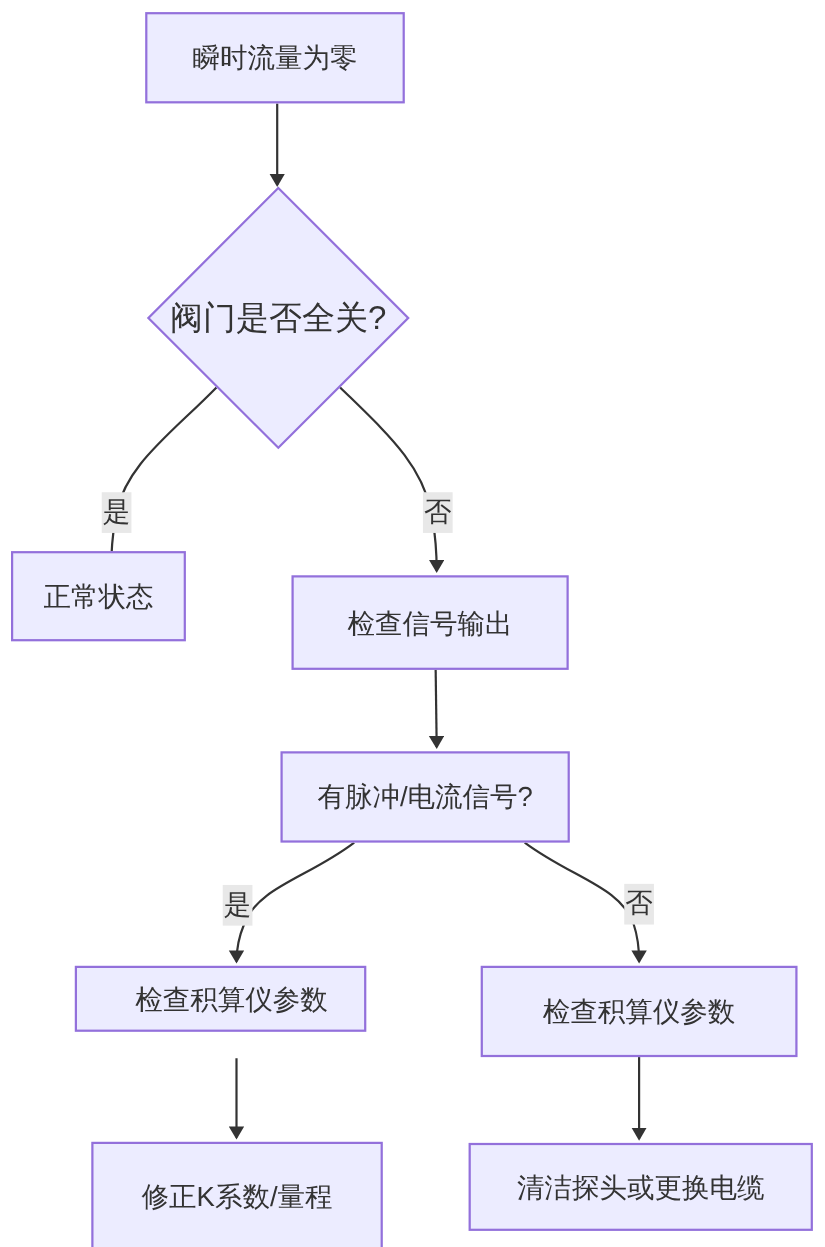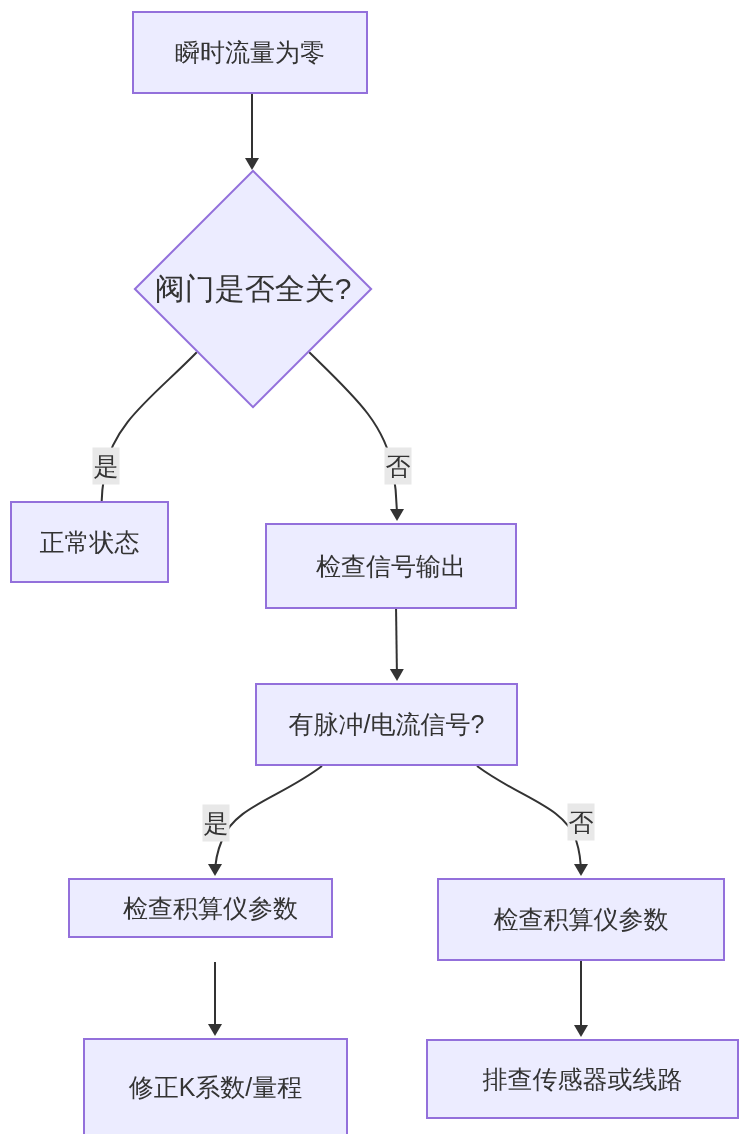--- a/index.html
+++ b/index.html
@@ -118,21 +118,21 @@
 
   <div class="node" style="left:437px; top:878px; width:288px; height:83px;">
     <span>检查积算仪参数</span>
   </div>
 
   <div class="node" style="left:83px; top:1038px; width:265px; height:99px;">
     <span>修正K系数/量程</span>
   </div>
 
   <div class="node" style="left:426px; top:1039px; width:313px; height:80px;">
-    <span>排查传感器或线路</span>
+    <span>清洁探头或更换电缆</span>
   </div>
 
   <div class="edge-label" style="left:106px; top:466px;">是</div>
   <div class="edge-label" style="left:398px; top:466px;">否</div>
   <div class="edge-label" style="left:216px; top:823px;">是</div>
   <div class="edge-label" style="left:581px; top:822px;">否</div>
 
 </div>
 
 </body></html>

